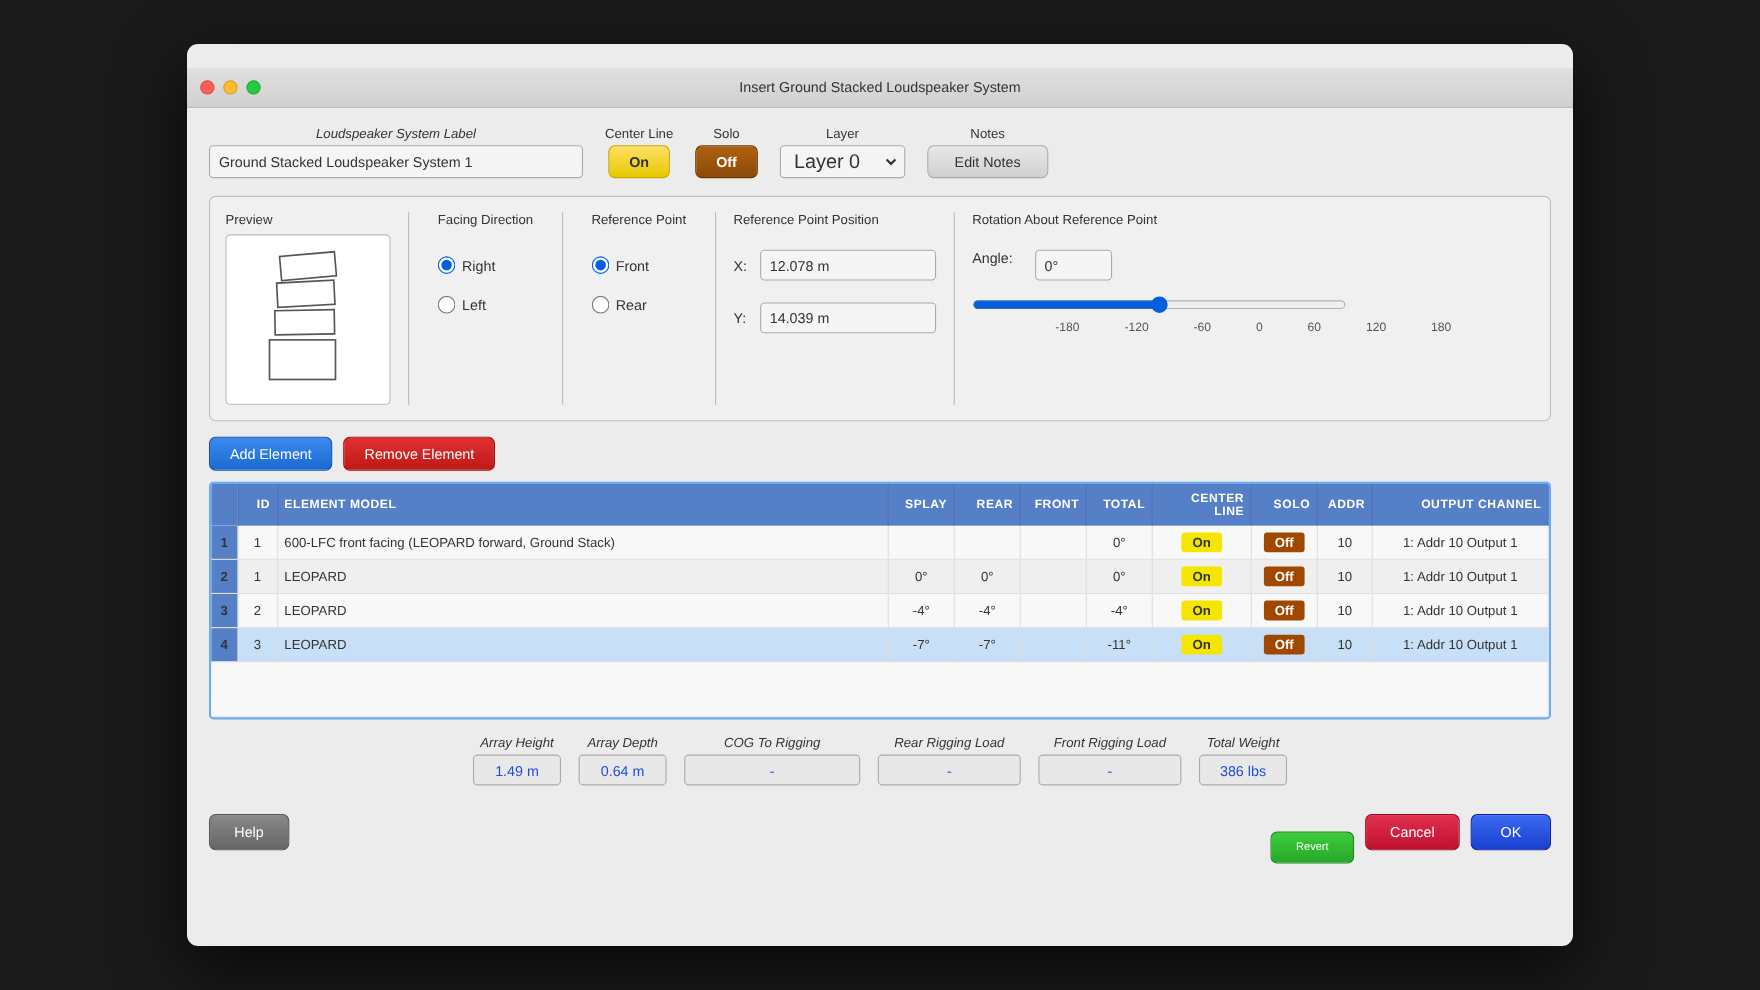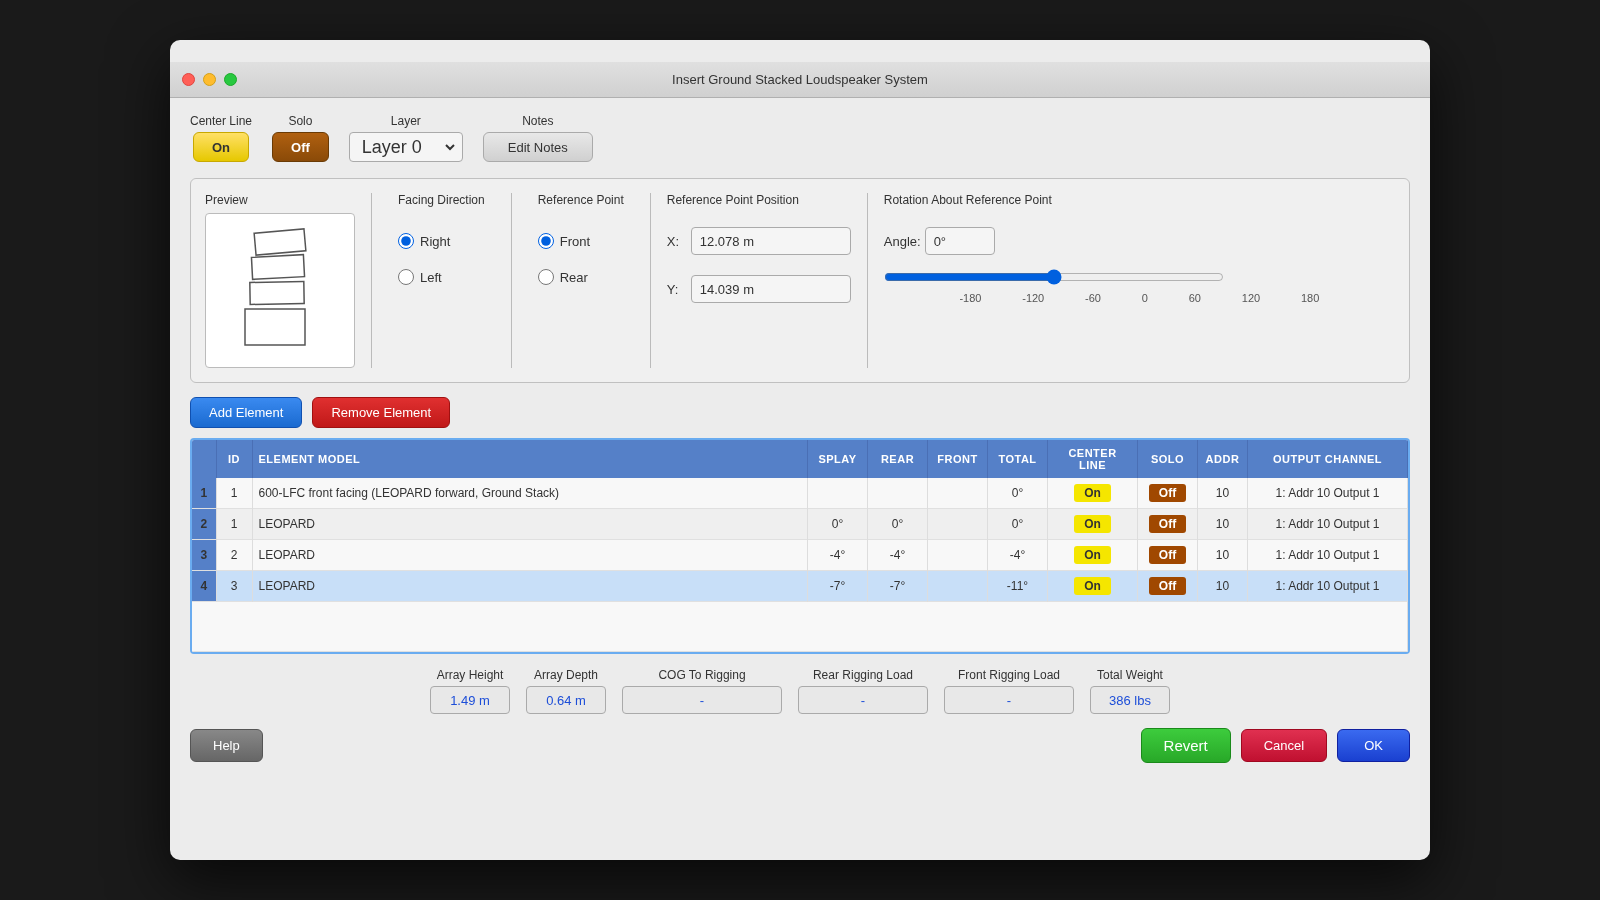--- a/index.html
+++ b/index.html
@@ -225,22 +225,21 @@
     }
     
     .rotation-section {
       flex: 1;
       display: flex;
       flex-direction: column;
       gap: 6px;
     }
     .angle-row {
       display: flex;
-      align-items: center;
-      gap: 4px;
+      gap: 20px;
       margin-top: 14px;
     }
     .angle-label {
       font-size: 13px;
       color: #333;
     }
     .angle-input {
       background: #f5f5f5;
       border: 1px solid #aaa;
       border-radius: 4px;
@@ -307,21 +306,21 @@
     .elements-table thead tr {
       background: #5580c8;
     }
     .elements-table thead th {
       color: white;
       font-size: 11px;
       font-weight: 600;
       letter-spacing: 0.5px;
       text-transform: uppercase;
       padding: 7px 6px;
-      text-align: center;
+      text-align: right;
       border-right: 1px solid #4a6fb5;
     }
     .elements-table thead th:first-child { border-left: none; }
     .elements-table thead th.left-align { text-align: left; }
     .elements-table tbody tr {
       border-bottom: 1px solid #e0e0e0;
     }
     .elements-table tbody tr:nth-child(odd) { background: #f8f8f8; }
     .elements-table tbody tr:nth-child(even) { background: #efefef; }
     .elements-table tbody tr:nth-child(4) { background: #d0e8ff; }
@@ -366,20 +365,21 @@
     }
     .stat-group {
       display: flex;
       flex-direction: column;
       align-items: center;
       gap: 4px;
     }
     .stat-label {
       font-size: 12px;
       color: #333;
+      font-style: italic;
     }
     .stat-value {
       background: #e8e8e8;
       border: 1px solid #aaa;
       border-radius: 4px;
       padding: 4px 10px;
       font-size: 13px;
       color: #1d4ed8;
       min-width: 80px;
       text-align: center;
@@ -402,24 +402,25 @@
       font-size: 13px;
       padding: 8px 22px;
       cursor: pointer;
     }
     .spacer { flex: 1; }
     .btn-green {
       background: linear-gradient(to bottom, #3dcc3d, #28a828);
       border: 1px solid #1a8a1a;
       border-radius: 6px;
       color: white;
-      font-size: 15px;
+      font-size: 10px;
       font-weight: 500;
       padding: 8px 22px;
       cursor: pointer;
+      margin-top: 28px;
     }
     .btn-cancel {
       background: linear-gradient(to bottom, #e03050, #c01030);
       border: 1px solid #a00820;
       border-radius: 6px;
       color: white;
       font-size: 13px;
       font-weight: 500;
       padding: 8px 22px;
       cursor: pointer;
@@ -450,20 +451,24 @@
       <div class="tl tl-red"></div>
       <div class="tl tl-yellow"></div>
       <div class="tl tl-green"></div>
     </div>
     <span class="title-text">Insert Ground Stacked Loudspeaker System</span>
   </div>
 
   <div class="content">
 
     <div class="top-section">
+      <div class="label-group">
+        <label>Loudspeaker System Label</label>
+        <input class="text-input system-label-input" type="text" value="Ground Stacked Loudspeaker System 1" style="">
+      </div>
 
       <div class="header-group">
         <span class="header-label">Center Line</span>
         <button class="btn-yellow">On</button>
       </div>
 
       <div class="header-group">
         <span class="header-label">Solo</span>
         <button class="btn-brown">Off</button>
       </div>

